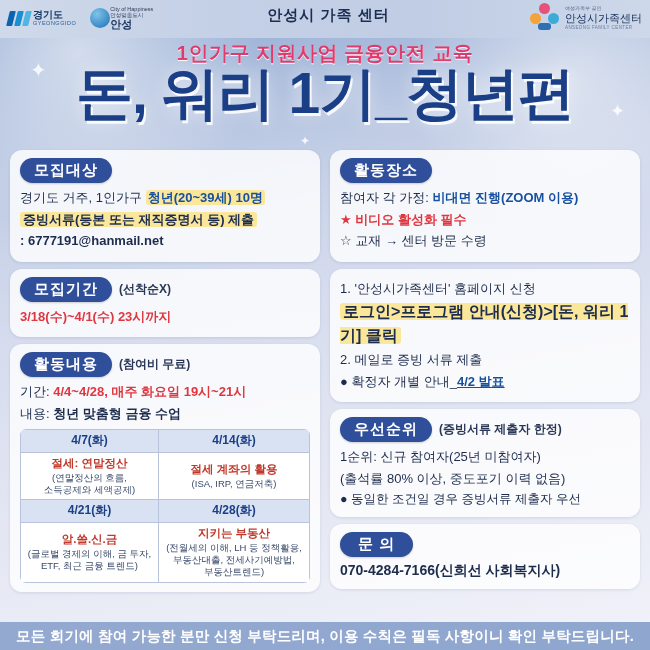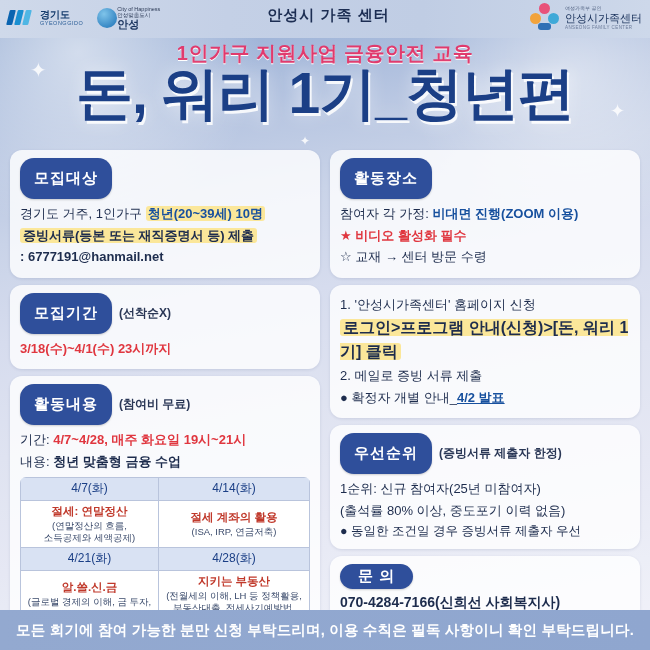--- a/index.html
+++ b/index.html
@@ -16,21 +16,21 @@
       radial-gradient(circle at 12% 8%, rgba(255,255,255,.55) 0%, rgba(255,255,255,0) 22%),
       radial-gradient(circle at 88% 12%, rgba(255,255,255,.45) 0%, rgba(255,255,255,0) 20%),
       linear-gradient(170deg,#8ea7cf 0%,#9fb4d8 10%,#b9c7e2 22%,#c9d3e8 32%,#d6dcee 45%,#dfe3f1 60%,#e6e8f4 75%,#eceef7 88%,#f2f2f9 100%);
   }
   
   .topband{
     position:absolute;top:0;left:0;right:0;height:38px;
     background:linear-gradient(90deg,#cfd9ea 0%,#c4d0e6 35%,#c0cde4 65%,#cdd8ea 100%);
   }
   .logo-left{position:absolute;top:6px;left:8px;display:flex;align-items:center;gap:8px;}
-  .logo-gg{display:flex;align-items:flex-start;gap:10px;}
+  .logo-gg{display:flex;align-items:center;gap:3px;}
   .gg-stripes{display:flex;gap:2px;}
   .gg-stripes i{display:block;width:6px;height:15px;border-radius:1px;transform:skewX(-14deg);}
   .gg-stripes i:nth-child(1){background:#0b64b0;}
   .gg-stripes i:nth-child(2){background:#1a8fd1;}
   .gg-stripes i:nth-child(3){background:#4fb6e4;}
   .gg-txt{font-size:10px;font-weight:bold;color:#123a6b;line-height:1;}
   .gg-sub{font-size:5.5px;color:#2b5e97;letter-spacing:.5px;}
   .logo-ans{display:flex;align-items:center;margin-left:6px;}
   .ans-badge{width:20px;height:20px;border-radius:50%;background:radial-gradient(circle at 35% 30%,#7fc4ea,#1a6fb5);}
   .ans-t1{font-size:5.5px;color:#2d3b57;line-height:1.15;}
@@ -69,47 +69,47 @@
   .card{
     background:rgba(255,255,255,.80);
     border-radius:12px;
     padding:8px 10px 9px 10px;
     box-shadow:0 1px 3px rgba(40,60,110,.12);
   }
   .pill{
     display:inline-block;
     background:#2f4f9b;color:#fff;
     font-size:15px;font-weight:bold;
-    padding:11px 14px;border-radius:14px;
+    padding:3px 14px;border-radius:14px;
     letter-spacing:1px;
     box-shadow:0 1px 2px rgba(0,0,0,.18);
   }
   .pill.wide{padding:3px 18px;}
   .hdr-row{display:flex;align-items:center;gap:7px;margin-bottom:5px;}
   .hdr-note{font-size:12px;color:#2a3756;font-weight:bold;}
   .line{font-size:13px;color:#1d2c4d;line-height:1.5;margin:2px 0;}
   .b{font-weight:bold;}
   .blue{color:#17509e;font-weight:bold;}
   .red{color:#e0363f;font-weight:bold;}
   .hl{background:#fbe79a;padding:0 3px;border-radius:3px;font-weight:bold;}
   .hl2{background:#fbe79a;padding:0 2px;border-radius:3px;color:#17509e;font-weight:bold;}
   .star{color:#e0363f;font-weight:bold;}
   .udl{text-decoration:underline;font-weight:bold;color:#17509e;text-align:right;}
 
   table.sched{border-collapse:collapse;width:100%;margin-top:6px;background:#fff;border-radius:6px;overflow:hidden;}
   table.sched td{
     border:1px solid #b9c4dc;text-align:center;vertical-align:middle;
     font-size:10.5px;color:#2b3a5c;padding:3px 2px;line-height:1.3;
   }
-  table.sched td.dt{background:#d9e2f3;font-weight:normal;color:#1b3f86;font-size:12px;padding:3px 0;}
+  table.sched td.dt{background:#d9e2f3;font-weight:bold;color:#1b3f86;font-size:12px;padding:3px 0;}
   table.sched td .tt{color:#c0392b;font-weight:bold;font-size:11.5px;display:block;margin-bottom:1px;}
   table.sched td .dd{color:#3a4a6b;font-size:9.5px;display:block;}
 
   .footer{
-    position:absolute;left:0;right:0;bottom:0;height:40px;
+    position:absolute;left:0;right:0;bottom:0;height:28px;
     background:linear-gradient(90deg,#93a9d0,#8fa6cf);
     display:flex;align-items:center;justify-content:center;
     color:#fff;font-size:14.5px;font-weight:bold;letter-spacing:.2px;margin-top:20px;
   }
   .contact-txt{font-size:14px;font-weight:bold;color:#1d2c4d;}
   .bullet{font-size:12.5px;color:#1d2c4d;line-height:1.45;}
 </style>
 </head>
 <body>
 
@@ -186,21 +186,21 @@
         </div>
         <div class="line red">3/18(수)~4/1(수) 23시까지</div>
       </div>
 
       <div class="card">
         <div class="hdr-row">
           <span class="pill">활동내용</span>
           <span class="hdr-note">(참여비 무료)</span>
         </div>
         <div class="line">
-          <span>기간: </span><span class="red">4/7~4/28, 매주 화요일 19시~21시</span>
+          <span>기간: </span><span class="red">4/4~4/28, 매주 화요일 19시~21시</span>
         </div>
         <div class="line">
           <span>내용: </span><span class="b">청년 맞춤형 금융 수업</span>
         </div>
 
         <table class="sched">
           <tbody>
               <tr>
             <td class="dt">4/7(화)</td>
             <td class="dt">4/14(화)</td>

